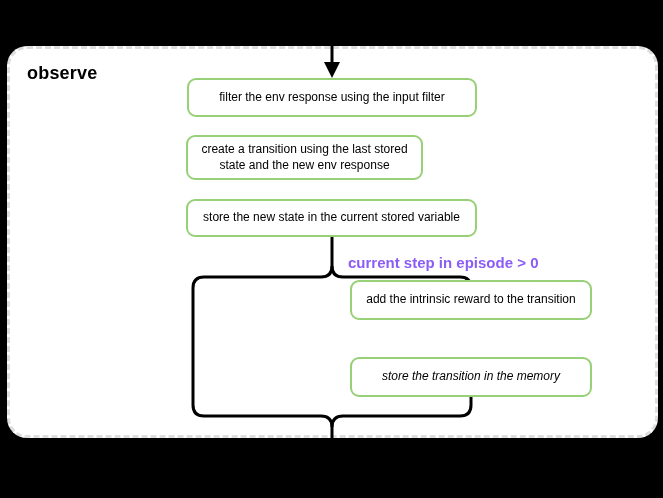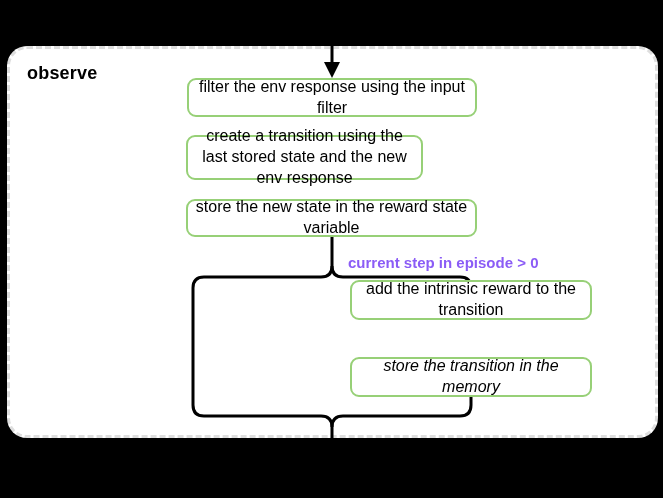--- a/index.html
+++ b/index.html
@@ -45,21 +45,21 @@
   .node {
     position: absolute;
     box-sizing: border-box;
     background: #ffffff;
     border: 2px solid #97d077;
     border-radius: 9px;
     display: flex;
     align-items: center;
     justify-content: center;
     text-align: center;
-    font-size: 16px;
+    font-size: 12px;
     line-height: 1.3;
     color: #000000;
     padding: 2px 4px;
   }
   .node-1 { left: 187px; top: 78px;  width: 290px; height: 39px; }
   .node-2 { left: 186px; top: 135px; width: 237px; height: 45px; }
   .node-3 { left: 186px; top: 199px; width: 291px; height: 38px; }
   .node-4 { left: 350px; top: 280px; width: 242px; height: 40px; }
   .node-5 { left: 350px; top: 357px; width: 242px; height: 40px; font-style: italic; }
   .edge-label {
@@ -105,21 +105,21 @@
 
   <div class="node node-1">
     <span>filter the env response using the input filter</span>
   </div>
 
   <div class="node node-2">
     <span>create a transition using the last stored state and the new env response</span>
   </div>
 
   <div class="node node-3">
-    <span>store the new state in the reward state variable</span>
+    <span>store the new state in the current stored variable</span>
   </div>
 
   <div class="edge-label">current step in episode &gt; 0</div>
 
   <div class="node node-4">
     <span>add the intrinsic reward to the transition</span>
   </div>
 
   <div class="node node-5">
     <span>store the transition in the memory</span>

